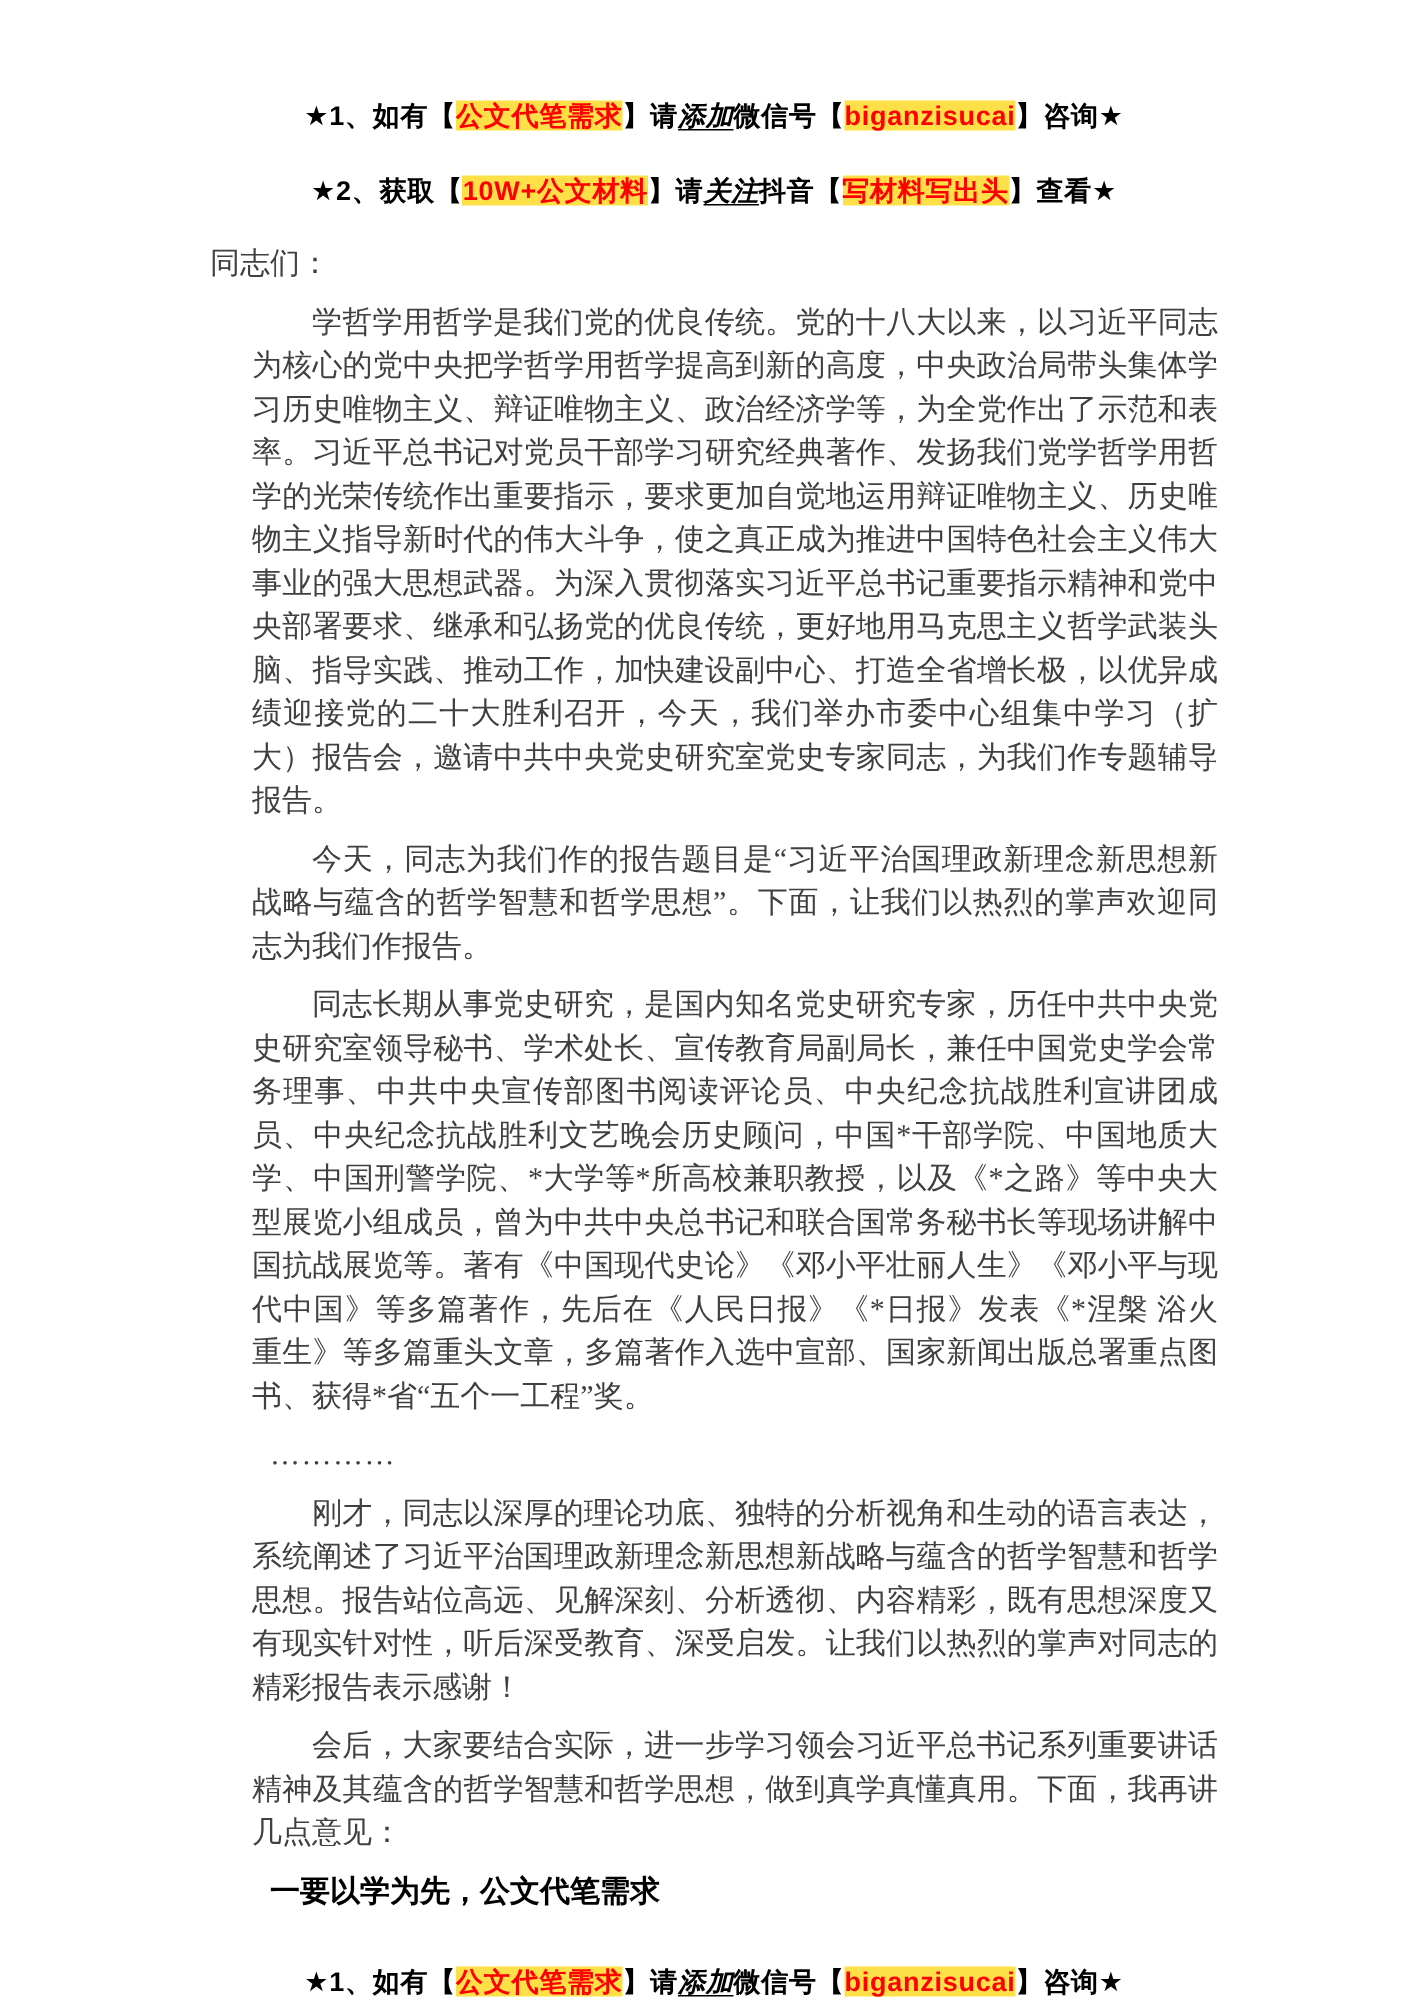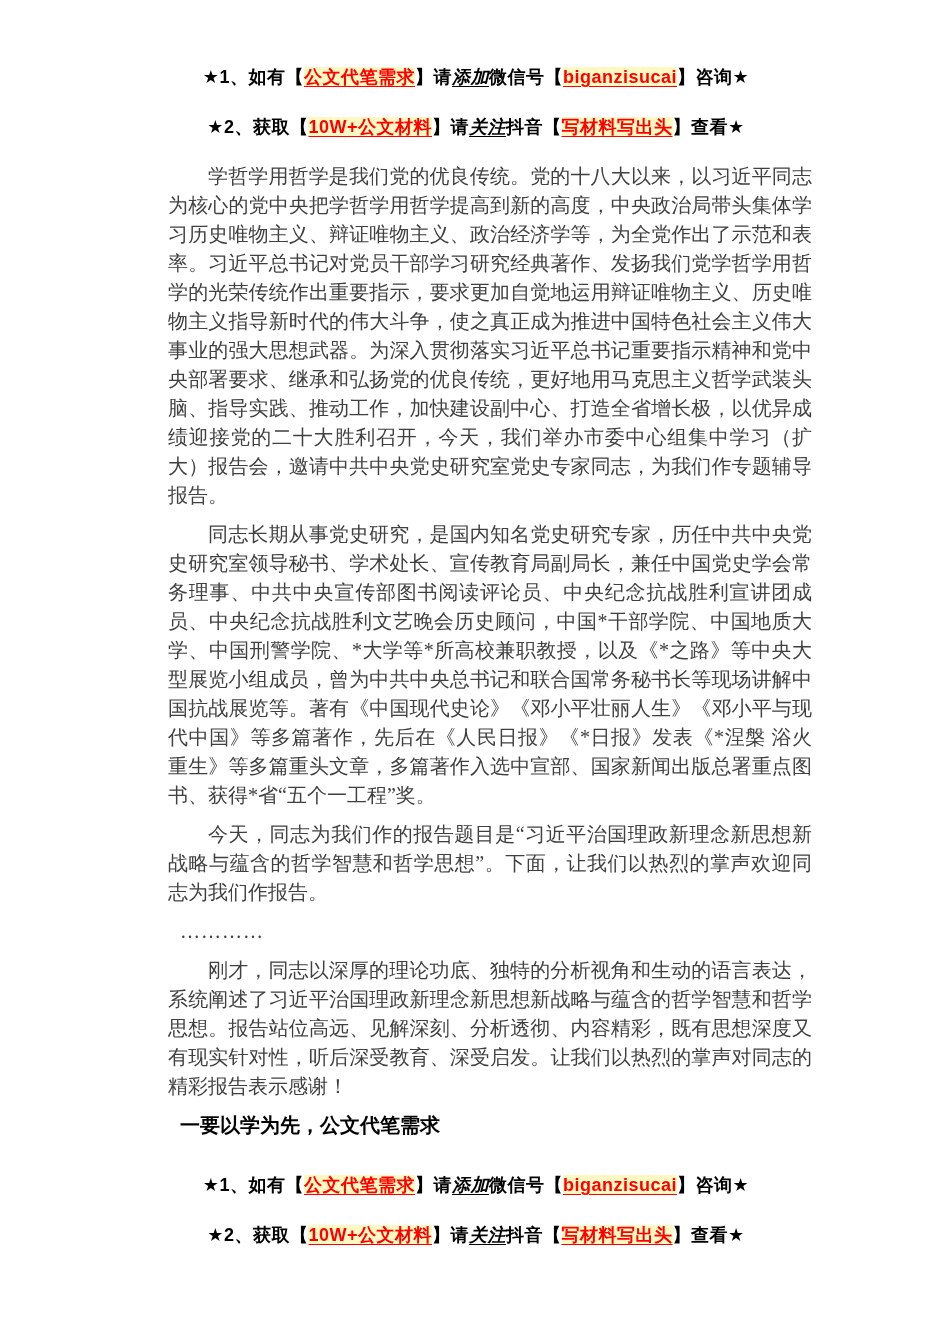--- a/index.html
+++ b/index.html
@@ -20,22 +20,21 @@
     font-family: "Liberation Sans", "DejaVu Sans", sans-serif;
     font-weight: bold;
     font-size: 18px;
     color: #000000;
     letter-spacing: 0.5px;
   }
   .promo p { margin: 0 0 23px 0; line-height: 27px; }
   .promo p:last-child { margin-bottom: 0; }
   .seg-hl {
     color: #FF0000;
-    background: #fef9c3;
-    text-decoration: underline;
+    background: #fde047;
     text-underline-offset: 3px;
     margin-top: 32px;
   }
   .seg-ul {
     text-decoration: underline;
     text-underline-offset: 3px;
     font-style: italic;
   }
   
   .doc-body {
@@ -65,25 +64,27 @@
   <div class="promo promo-top">
     <p>
       <span>★1、如有【</span><span class="seg-hl">公文代笔需求</span><span>】请</span><span class="seg-ul">添加</span><span>微信号【</span><span class="seg-hl">biganzisucai</span><span>】咨询★</span>
     </p>
     <p>
       <span>★2、获取【</span><span class="seg-hl">10W+公文材料</span><span>】请</span><span class="seg-ul">关注</span><span>抖音【</span><span class="seg-hl">写材料写出头</span><span>】查看★</span>
     </p>
   </div>
 
   <div class="doc-body">
+    <p class="salutation">同志们：</p>
     <p class="para">学哲学用哲学是我们党的优良传统。党的十八大以来，以习近平同志为核心的党中央把学哲学用哲学提高到新的高度，中央政治局带头集体学习历史唯物主义、辩证唯物主义、政治经济学等，为全党作出了示范和表率。习近平总书记对党员干部学习研究经典著作、发扬我们党学哲学用哲学的光荣传统作出重要指示，要求更加自觉地运用辩证唯物主义、历史唯物主义指导新时代的伟大斗争，使之真正成为推进中国特色社会主义伟大事业的强大思想武器。为深入贯彻落实习近平总书记重要指示精神和党中央部署要求、继承和弘扬党的优良传统，更好地用马克思主义哲学武装头脑、指导实践、推动工作，加快建设副中心、打造全省增长极，以优异成绩迎接党的二十大胜利召开，今天，我们举办市委中心组集中学习（扩大）报告会，邀请中共中央党史研究室党史专家同志，为我们作专题辅导报告。</p>
+    <p class="para">今天，同志为我们作的报告题目是“习近平治国理政新理念新思想新战略与蕴含的哲学智慧和哲学思想”。下面，让我们以热烈的掌声欢迎同志为我们作报告。</p>
     <p class="para">同志长期从事党史研究，是国内知名党史研究专家，历任中共中央党史研究室领导秘书、学术处长、宣传教育局副局长，兼任中国党史学会常务理事、中共中央宣传部图书阅读评论员、中央纪念抗战胜利宣讲团成员、中央纪念抗战胜利文艺晚会历史顾问，中国*干部学院、中国地质大学、中国刑警学院、*大学等*所高校兼职教授，以及《*之路》等中央大型展览小组成员，曾为中共中央总书记和联合国常务秘书长等现场讲解中国抗战展览等。著有《中国现代史论》《邓小平壮丽人生》《邓小平与现代中国》等多篇著作，先后在《人民日报》《*日报》发表《*涅槃 浴火重生》等多篇重头文章，多篇著作入选中宣部、国家新闻出版总署重点图书、获得*省“五个一工程”奖。</p>
-    <p class="para">今天，同志为我们作的报告题目是“习近平治国理政新理念新思想新战略与蕴含的哲学智慧和哲学思想”。下面，让我们以热烈的掌声欢迎同志为我们作报告。</p>
     <p class="ellipsis-line">…………</p>
     <p class="para">刚才，同志以深厚的理论功底、独特的分析视角和生动的语言表达，系统阐述了习近平治国理政新理念新思想新战略与蕴含的哲学智慧和哲学思想。报告站位高远、见解深刻、分析透彻、内容精彩，既有思想深度又有现实针对性，听后深受教育、深受启发。让我们以热烈的掌声对同志的精彩报告表示感谢！</p>
+    <p class="para">会后，大家要结合实际，进一步学习领会习近平总书记系列重要讲话精神及其蕴含的哲学智慧和哲学思想，做到真学真懂真用。下面，我再讲几点意见：</p>
     <p class="sub-heading">一要以学为先，公文代笔需求</p>
   </div>
 
   <div class="promo promo-bottom">
     <p>
       <span>★1、如有【</span><span class="seg-hl">公文代笔需求</span><span>】请</span><span class="seg-ul">添加</span><span>微信号【</span><span class="seg-hl">biganzisucai</span><span>】咨询★</span>
     </p>
     <p>
       <span>★2、获取【</span><span class="seg-hl">10W+公文材料</span><span>】请</span><span class="seg-ul">关注</span><span>抖音【</span><span class="seg-hl">写材料写出头</span><span>】查看★</span>
     </p>

